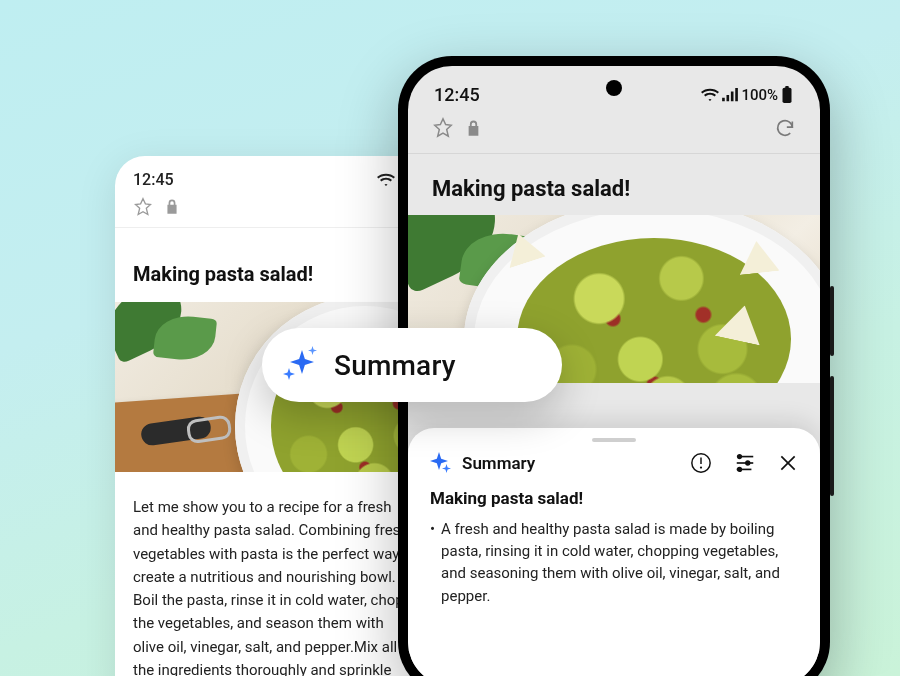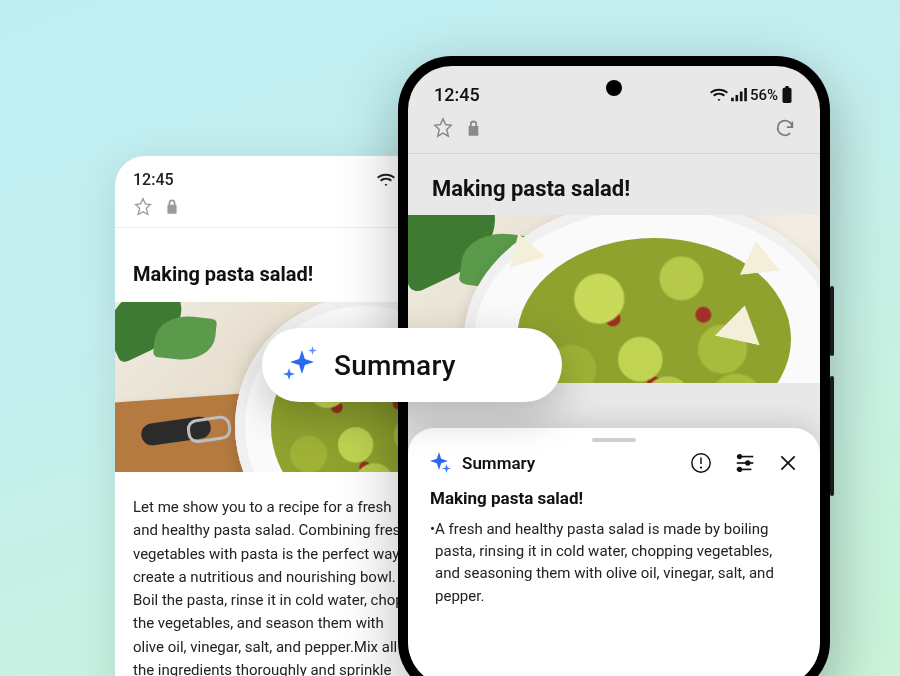--- a/index.html
+++ b/index.html
@@ -219,21 +219,21 @@
     margin-left:auto; display:flex; align-items:center; gap:22px; color:#222;
   }
   .sheet-header .actions svg { display:block; }
   .sheet-h2 {
     margin-top:14px;
     font-size:17px; font-weight:700; color:#111;
   }
   .sheet-bullet {
     margin-top:10px;
     font-size:15px; line-height:1.48; color:#222;
-    display:flex; 
+    display:flex; gap:6px;
   }
   .sheet-bullet .dot::before { content:"•"; }
 
   
   .summary-pill {
     position:absolute;
     left: 262px;
     top: 328px;
     width: 300px;
     height: 74px;
@@ -317,21 +317,21 @@
 
     <div class="front-statusbar">
       <span>12:45</span>
       <span class="front-status-right">
         <svg width="18" height="14" viewBox="0 0 24 18">
             <path d="M12 17l-2-2c1-1 3-1 4 0zM4 9c4-4 12-4 16 0l-2 2c-3-3-9-3-12 0zM0 5c6-6 18-6 24 0l-2 2C17 2 7 2 2 7z" fill="#111"></path>
           </svg>
         <svg width="18" height="14" viewBox="0 0 20 16">
             <path d="M1 15h3v-4H1zM6 15h3V8H6zM11 15h3V4h-3zM16 15h3V0h-3z" fill="#111"></path>
           </svg>
-        <span>56%</span>
+        <span>100%</span>
         <svg width="14" height="18" viewBox="0 0 14 20">
             <rect x="2" y="2" width="10" height="17" rx="2" fill="#111"></rect>
             <rect x="5" y="0" width="4" height="3" rx="1" fill="#111"></rect>
           </svg>
       </span>
     </div>
 
     <div class="front-toolbar">
       <div class="left">
         <span class="icon-btn">

